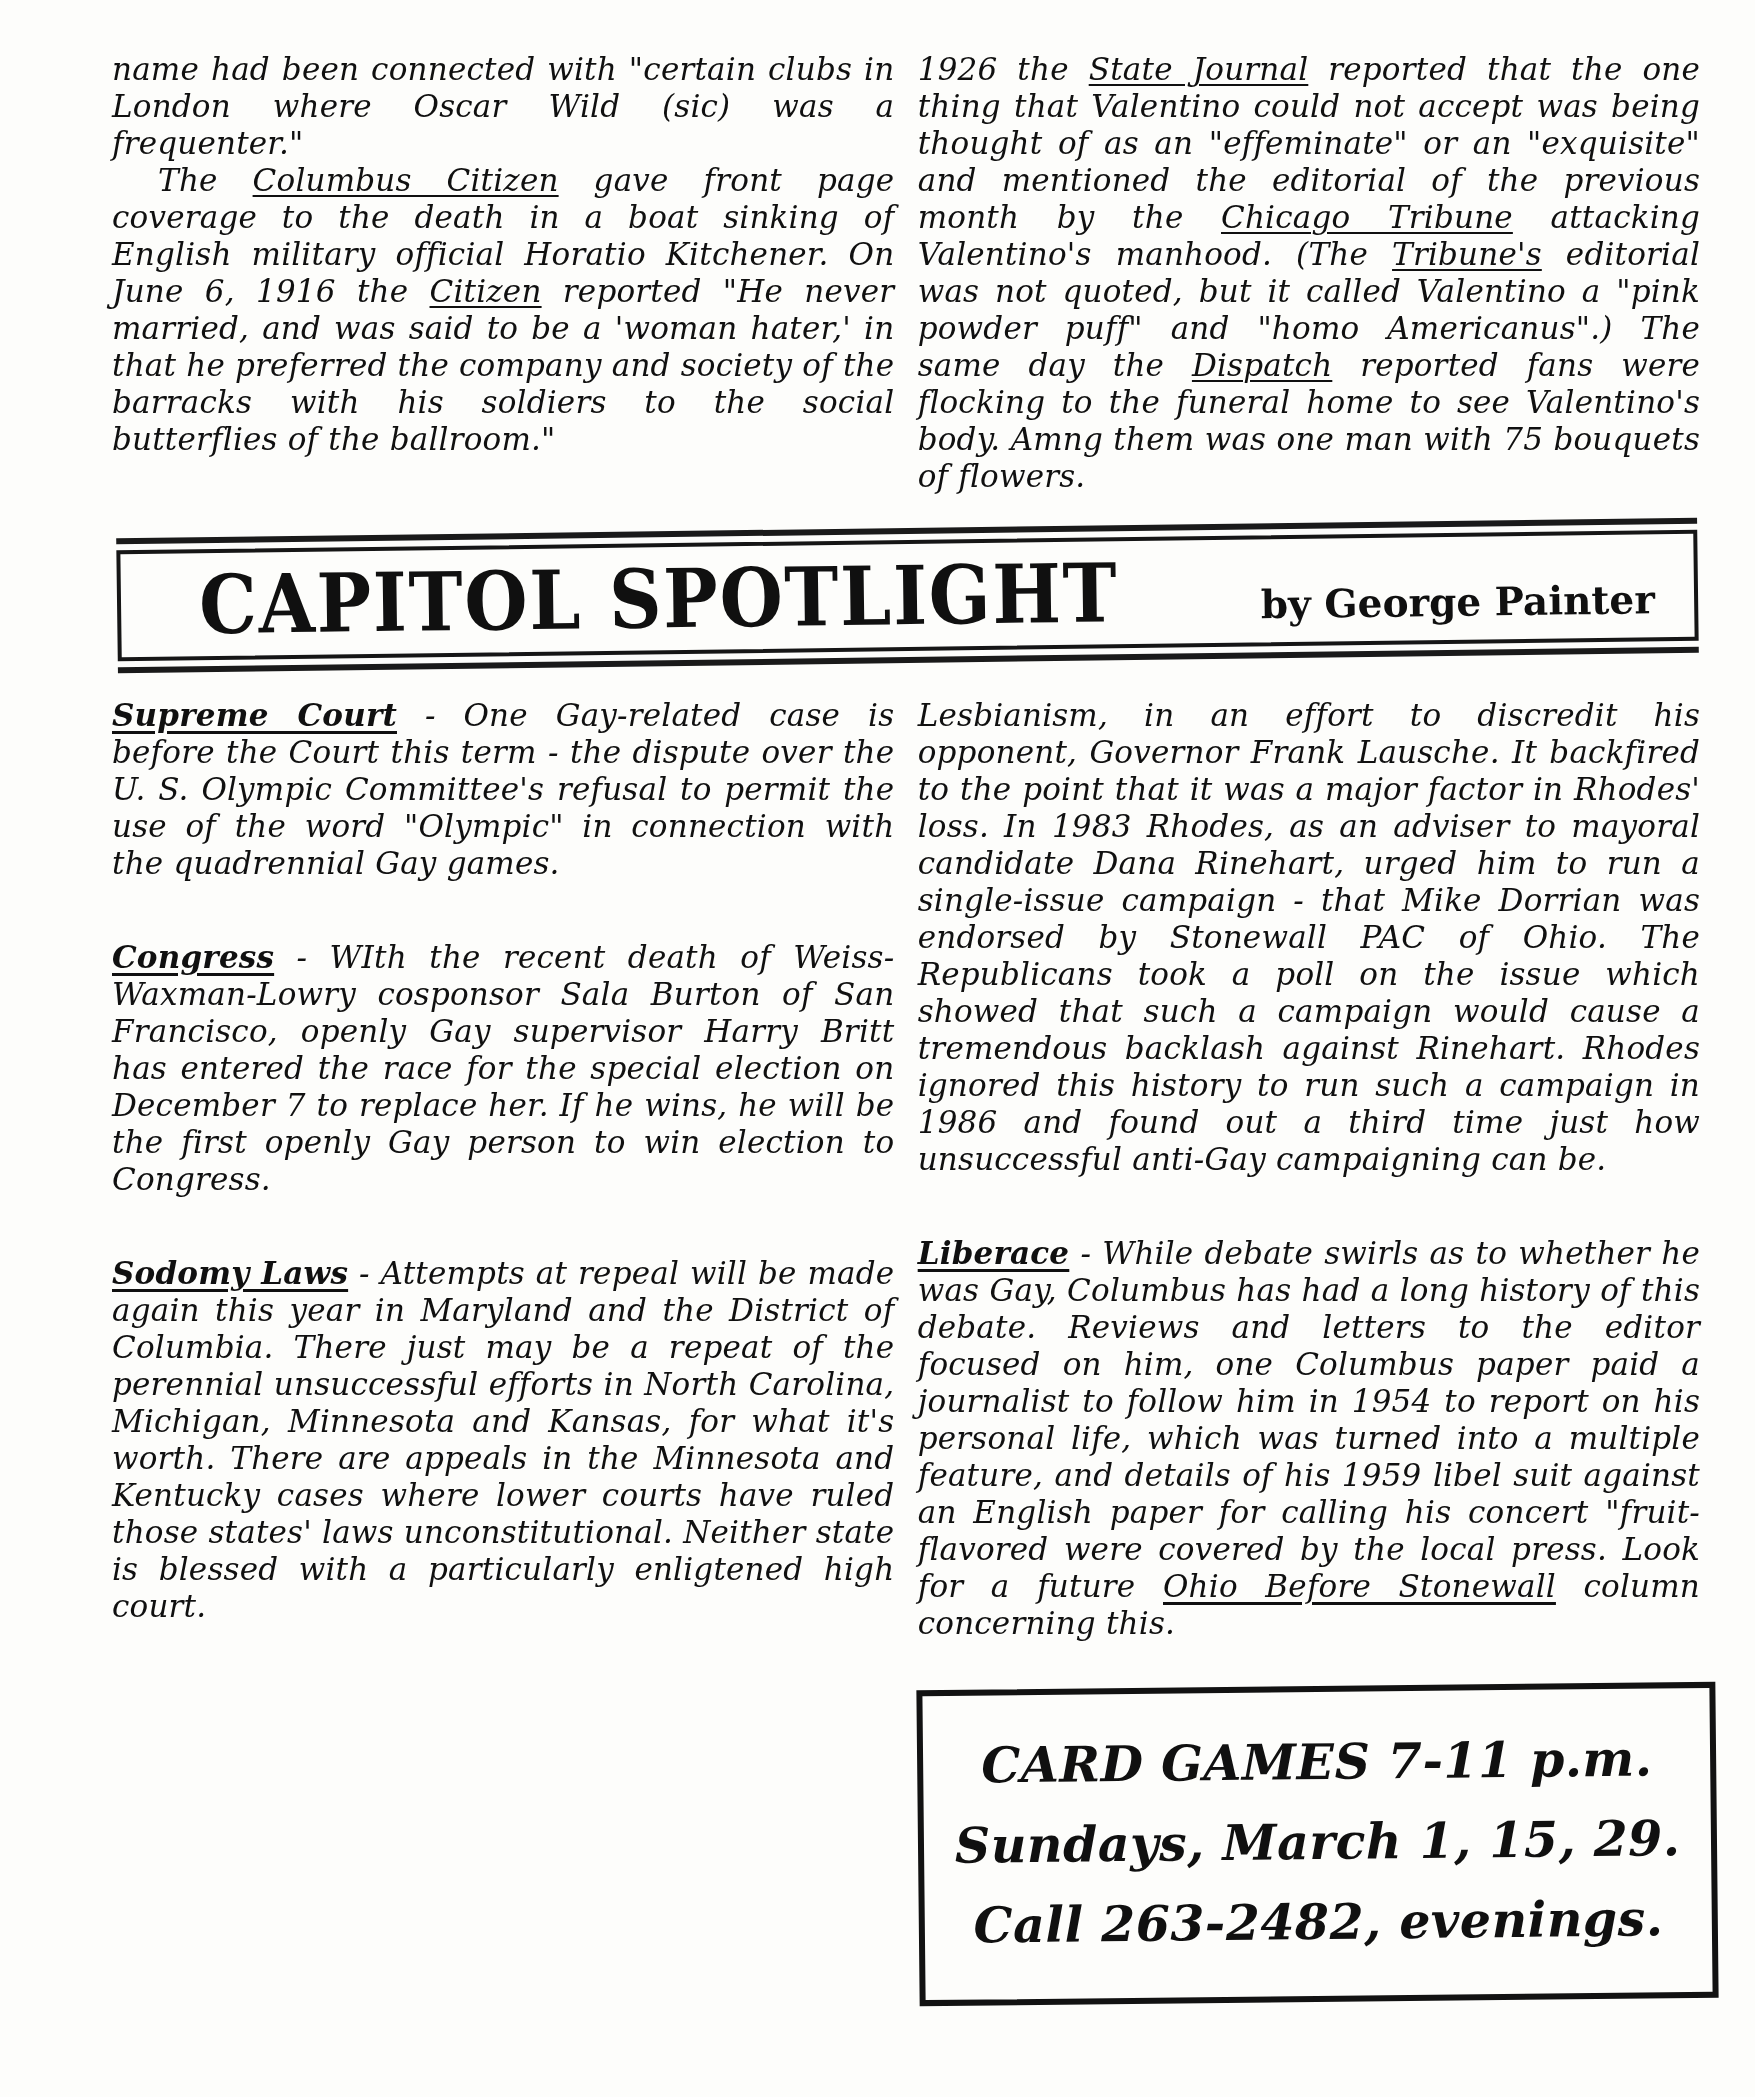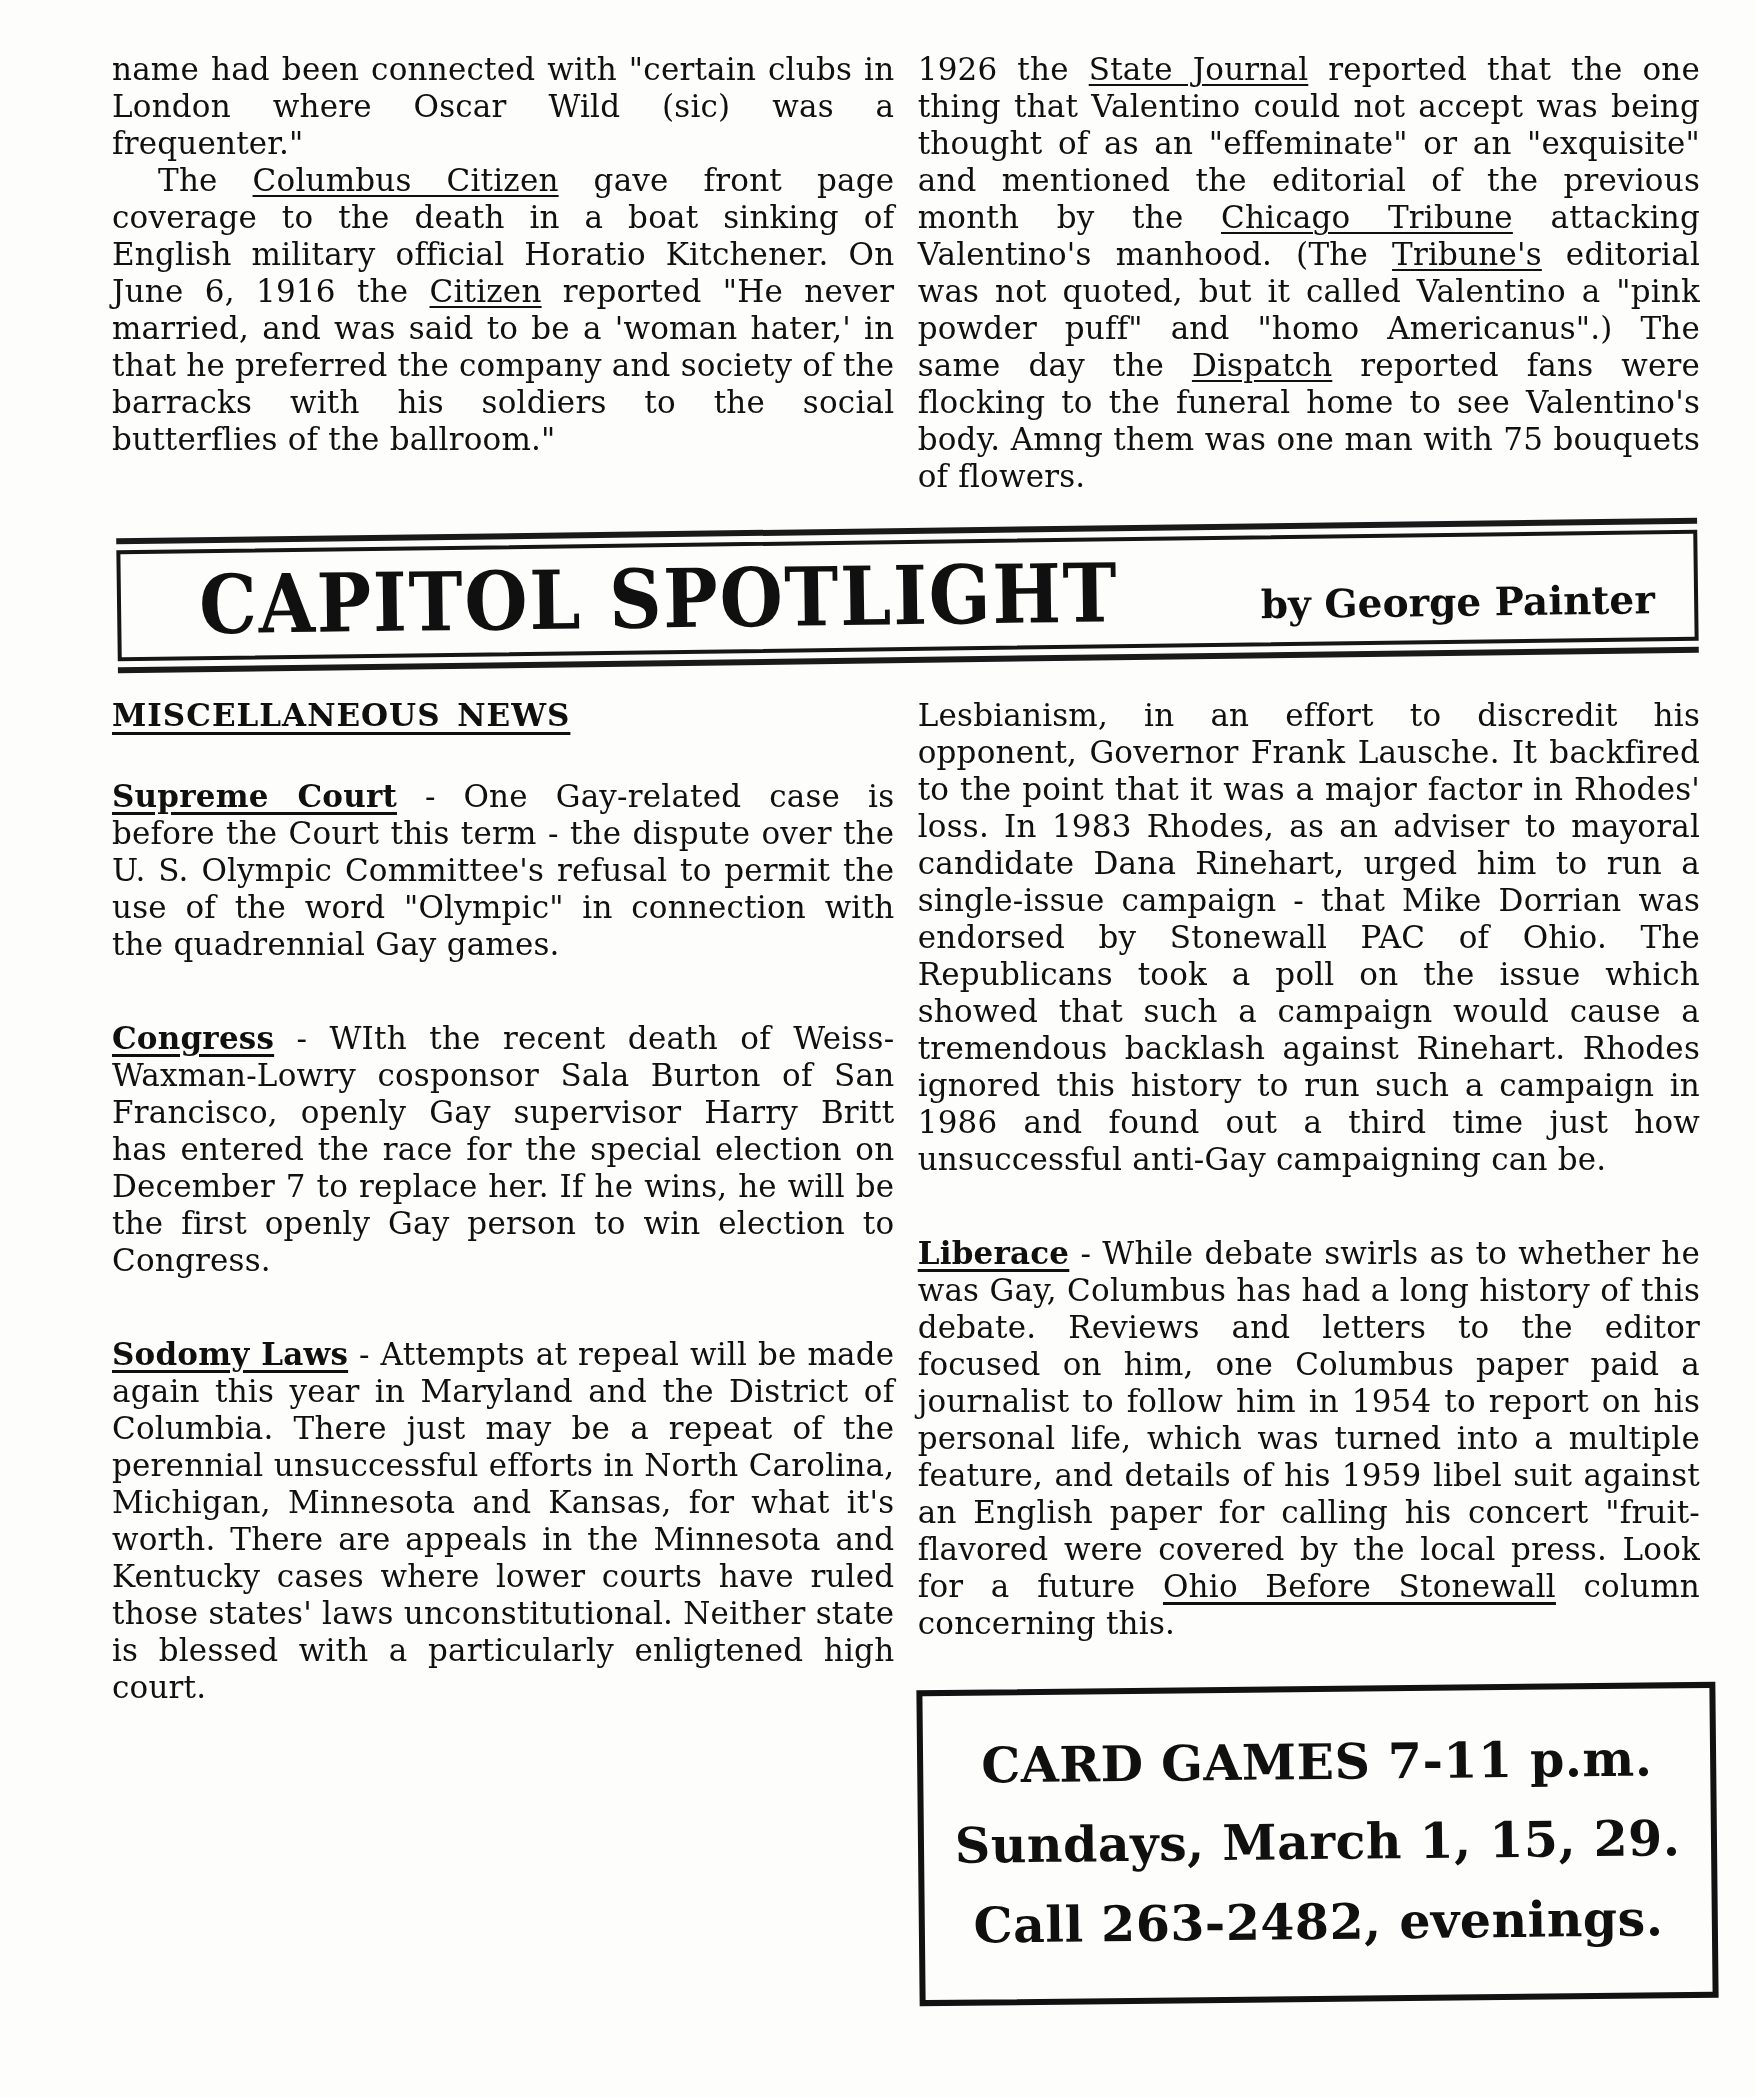--- a/index.html
+++ b/index.html
@@ -14,21 +14,21 @@
     width: 1756px; height: 2097px;
     overflow: hidden;
     background: #fdfdfb;
   }
   .cols {
     display: flex;
     gap: 23.4px;
     padding-left: 112px;
     padding-right: 56px;
   }
-  .col { flex: 1 1 0; min-width: 0; }
+  .col { flex: 1 1 0; min-width: 0; font-style: italic; }
   .top { padding-top: 51px; }
 
   p.body-par {
     margin: 0;
     font-size: 31px;
     line-height: 37px;
     letter-spacing: 0.2px;
     text-align: justify;
   }
   p.ind { text-indent: 46px; }
@@ -138,21 +138,20 @@
     </div>
   </section>
 
   <header class="banner">
     <span class="banner-title">CAPITOL SPOTLIGHT</span>
     <span class="banner-byline">by George Painter</span>
   </header>
 
   <section class="cols news">
     <div class="col">
-      <h2 class="news-heading">MISCELLANEOUS NEWS</h2>
       <p class="body-par item"><span class="u b">Supreme Court</span><span> - One Gay-related case is before the Court this term - the dispute over the U. S. Olympic Committee's refusal to permit the use of the word "Olympic" in connection with the quadrennial Gay games.</span></p>
       <p class="body-par item"><span class="u b">Congress</span><span> - WIth the recent death of Weiss-Waxman-Lowry cosponsor Sala Burton of San Francisco, openly Gay supervisor Harry Britt has entered the race for the special election on December 7 to replace her.  If he wins, he will be the first openly Gay person to win election to Congress.</span></p>
       <p class="body-par item"><span class="u b">Sodomy Laws</span><span> - Attempts at repeal will be made again this year in Maryland and the District of Columbia.  There just may be a repeat of the perennial unsuccessful efforts in North Carolina, Michigan, Minnesota and Kansas, for what it's worth.  There are appeals in the Minnesota and Kentucky cases where lower courts have ruled those states' laws unconstitutional.  Neither state is blessed with a particularly enligtened high court.</span></p>
     </div>
     <div class="col">
       <p class="body-par item"><span>Lesbianism, in an effort to discredit his opponent, Governor Frank Lausche.  It backfired to the point that it was a major factor in Rhodes' loss.  In 1983 Rhodes, as an adviser to mayoral candidate Dana Rinehart, urged him to run a single-issue campaign - that Mike Dorrian was endorsed by Stonewall PAC of Ohio.  The Republicans took a poll on the issue which showed that such a campaign would cause a tremendous backlash against Rinehart.  Rhodes ignored this history to run such a campaign in 1986 and found out a third time just how unsuccessful anti-Gay campaigning can be.</span></p>
       <p class="body-par item"><span class="u b">Liberace</span><span> - While debate swirls as to whether he was Gay, Columbus has had a long history of this debate. Reviews and letters to the editor focused on him, one Columbus paper paid a journalist to follow him in 1954 to report on his personal life, which was turned into a multiple feature, and details of his 1959 libel suit against an English paper for calling his concert "fruit-flavored were covered by the local press. Look for a future </span><span class="u">Ohio Before Stonewall</span><span> column concerning this.</span></p>
       <div class="ad-box">
         <div class="ad-line">CARD GAMES 7-11 p.m.</div>
         <div class="ad-line">Sundays, March 1, 15, 29.</div>

